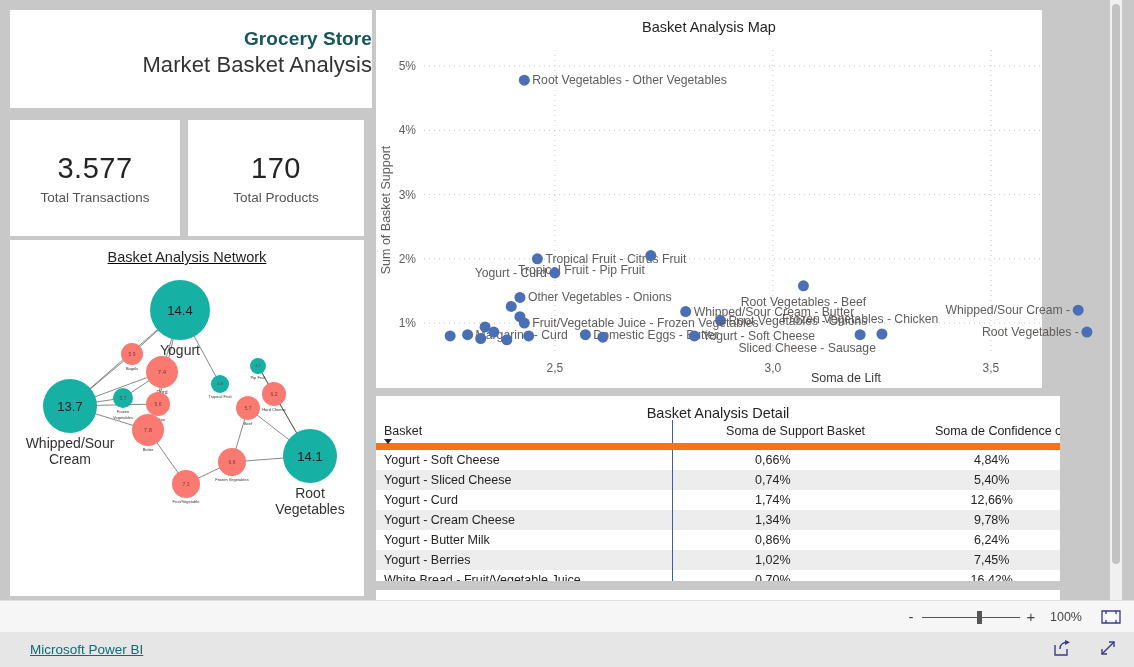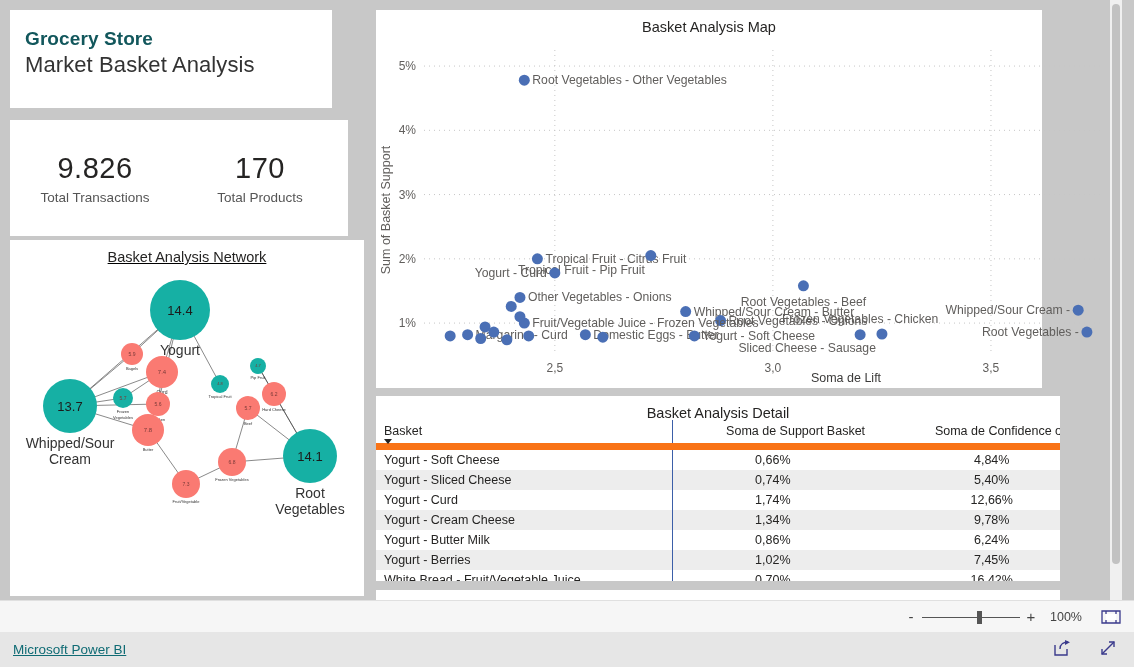--- a/index.html
+++ b/index.html
@@ -10,29 +10,29 @@
     overflow: hidden;
   }
   #app { position: relative; width: 1134px; height: 667px; background: #c8c8c8; }
 
   
   #canvas { position: absolute; left: 0; top: 0; width: 1122px; height: 600px; background: #c8c8c8; }
 
   .card { position: absolute; background: #fff; }
 
   
-  #header-card { left: 10px; top: 10px; width: 322px; height: 98px; padding: 18px 0 0 15px; }
+  #header-card { left: 10px; top: 10px; width: 362px; height: 98px; padding: 18px 0 0 15px; text-align: right; }
   #brand-title { font-size: 19px; font-weight: bold; color: #12575c; letter-spacing: .1px; }
   #report-title { font-size: 22px; color: #333; margin-top: 2px; letter-spacing: .1px; }
 
   
   .kpi { top: 120px; height: 116px; display: flex; flex-direction: column;
          align-items: center; justify-content: center; }
   #kpi-transactions { left: 10px; width: 170px; }
-  #kpi-products { left: 172px; width: 176px; }
+  #kpi-products { left: 188px; width: 176px; }
   .kpi-value { font-size: 29px; color: #252423; letter-spacing: .5px; }
   .kpi-label { font-size: 13.5px; color: #555; margin-top: 5px; }
 
   
   #network-card { left: 10px; top: 240px; width: 354px; height: 356px; overflow: hidden; text-decoration: underline; }
   .viz-title { text-align: center; font-size: 14.5px; color: #252423; padding-top: 9px; }
   #network-svg { position: absolute; left: 0; top: 26px; width: 354px; height: 330px; }
 
   
   #scatter-card { left: 376px; top: 10px; width: 666px; height: 378px; }
@@ -69,40 +69,40 @@
   .zoom-minus, .zoom-plus { font-size: 15px; color: #444; width: 18px; text-align: center; }
   #zoom-track { position: relative; width: 98px; height: 14px; margin: 0 2px; }
   #zoom-line { position: absolute; top: 7px; left: 0; width: 98px; height: 1px; background: #555; }
   #zoom-handle { position: absolute; top: 1px; left: 55px; width: 5px; height: 13px; background: #555; }
   #zoom-level { font-size: 12.5px; color: #444; width: 52px; text-align: center; }
   #fit-page-icon { width: 22px; height: 16px; position: relative; margin-left: 8px; }
 
   
   #footer { position: absolute; left: 0; top: 632px; width: 1134px; height: 35px;
             background: #e6e6e6; display: flex; align-items: center; }
-  #powerbi-link { margin-left: 13px; font-size: 13.5px; color: #0f6b74;
+  #powerbi-link { margin-left: 30px; font-size: 13.5px; color: #0f6b74;
                   text-decoration: underline; }
   #footer-actions { margin-left: auto; display: flex; align-items: center; gap: 26px; margin-right: 16px; }
 
   svg text { font-family: "Liberation Sans", sans-serif; }
 </style>
 </head>
 <body>
 
 <div id="app">
 
   <div id="canvas">
 
     <div class="card" id="header-card">
       <div id="brand-title">Grocery Store</div>
       <div id="report-title">Market Basket Analysis</div>
     </div>
 
     <div class="card kpi" id="kpi-transactions">
-      <div class="kpi-value">9.826</div>
+      <div class="kpi-value">3.577</div>
       <div class="kpi-label">Total Transactions</div>
     </div>
     <div class="card kpi" id="kpi-products">
       <div class="kpi-value">170</div>
       <div class="kpi-label">Total Products</div>
     </div>
 
     <div class="card" id="network-card">
       <div class="viz-title">Basket Analysis Network</div>
       <svg id="network-svg" viewBox="0 0 354 330">

